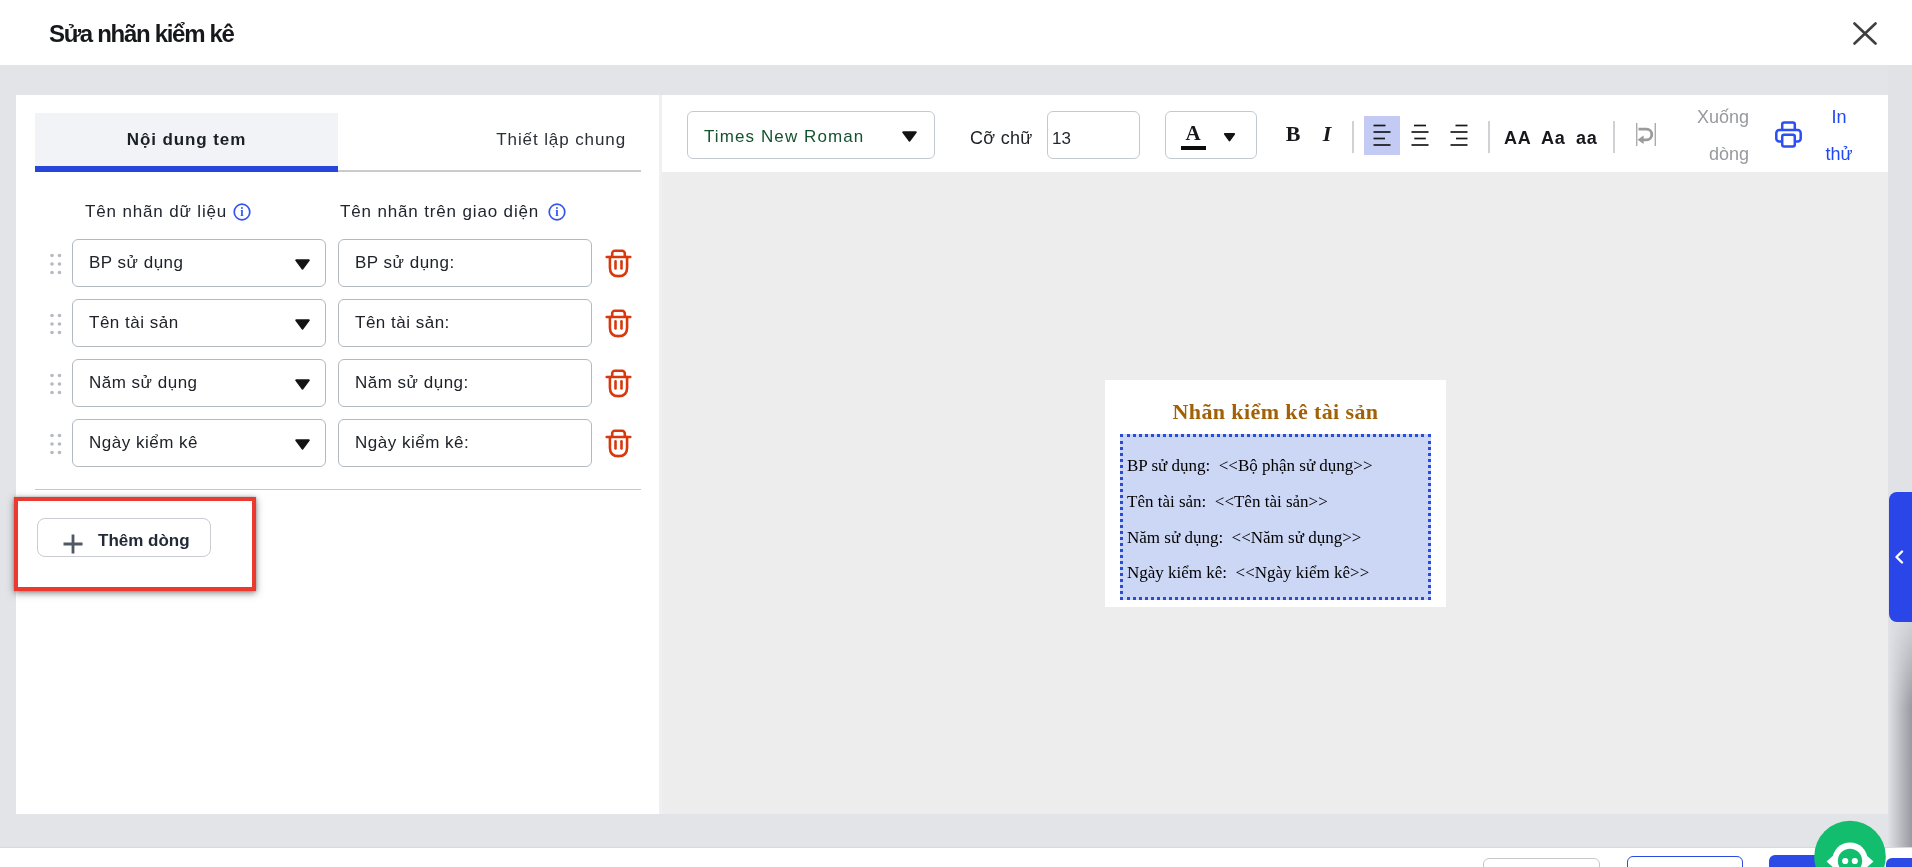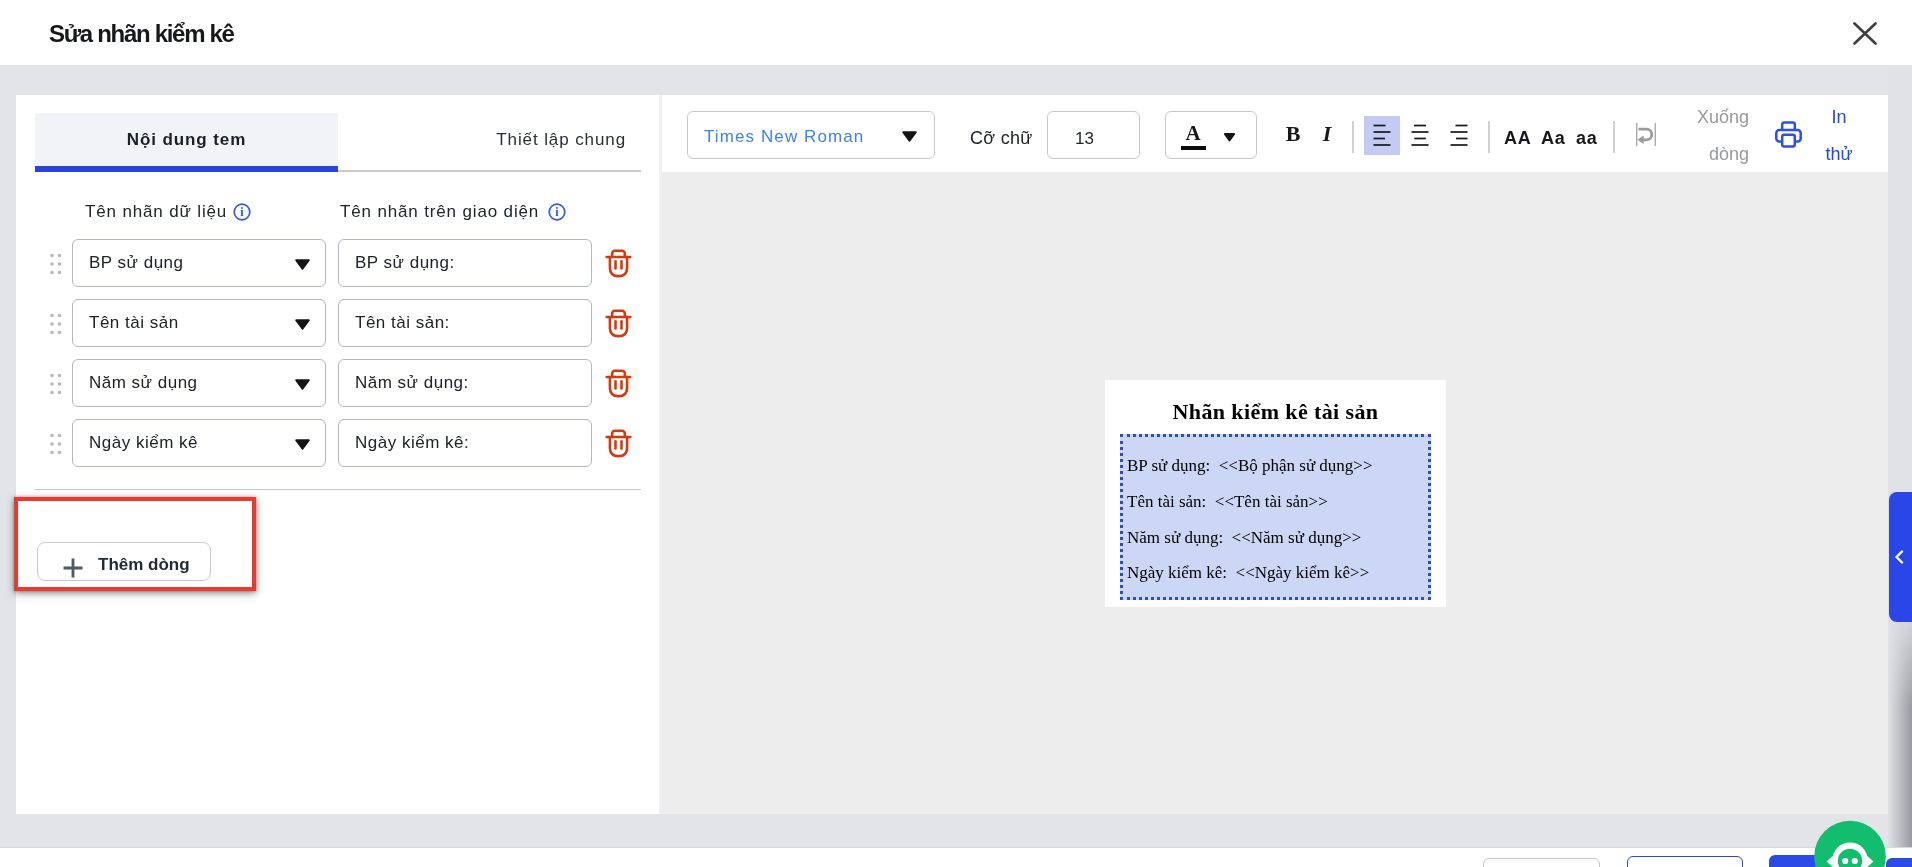--- a/index.html
+++ b/index.html
@@ -37,43 +37,43 @@
     border-radius:6px; background:#fff; font-size:17px; color:#20242a; line-height:46px; padding-left:16px; letter-spacing:0.5px; }
   .ddcaret { position:absolute; right:14px; top:19px; }
   .ti { position:absolute; left:322px; top:0; width:254px; height:48px; border:1.2px solid #b3b9c0;
     border-radius:6px; background:#fff; font-size:17px; color:#20242a; line-height:46px; padding-left:16px; letter-spacing:0.5px; }
   .trash { position:absolute; left:588px; top:9px; }
   .pdivider { position:absolute; left:19px; top:394px; width:606px; height:1.4px; background:#c5c7cb; }
   
   #redbox { position:absolute; left:-2px; top:402px; width:242px; height:94px;
     border:4px solid #ea3a30; box-shadow:0 2px 7px rgba(80,80,80,0.7), 0 0 2px rgba(120,120,120,0.5); }
   #addbtn { position:absolute; left:21px; top:423px; width:174px; height:39px; border:1.3px solid #c9ccd2;
-    border-radius:8px; background:#fff;margin-top:24px; }
+    border-radius:8px; background:#fff; }
   #addbtn span { position:absolute; left:60px; top:12px; font-size:17px; font-weight:bold; color:#232a38; }
   
   .tbox { position:absolute; border:1.2px solid #c4c9d0; border-radius:6px; background:#fff; }
-  #fontdd { left:25px; top:16px; width:248px; height:48px; font-size:17px; color:#3b82f6; line-height:50px; padding-left:16px; letter-spacing:1.1px; }
+  #fontdd { left:25px; top:16px; width:248px; height:48px; font-size:17px; color:#14532d; line-height:50px; padding-left:16px; letter-spacing:1.1px; }
   #cochu { position:absolute; left:308px; top:33px; font-size:18px; font-weight:normal; color:#21252b; letter-spacing:0.3px; }
-  #sizebox { left:385px; top:16px; width:93px; height:48px; font-size:17px; color:#23272e; line-height:53px; padding-left:27px; }
+  #sizebox { left:385px; top:16px; width:93px; height:48px; font-size:17px; color:#23272e; line-height:53px; padding-left:4px; }
   #colorbtn { left:503px; top:16px; width:92px; height:48px; }
   .tsep { position:absolute; top:26px; width:1.5px; height:32px; background:#d0d1d4; }
   #bBtn { position:absolute; left:618px; top:18px; width:26px; height:42px; font-family:"Liberation Serif",serif;
     font-weight:bold; font-size:22px; color:#17181b; text-align:center; line-height:42px; }
   #iBtn { position:absolute; left:655px; top:18px; width:20px; height:42px; font-family:"Liberation Serif",serif;
     font-weight:bold; font-style:italic; font-size:22px; color:#17181b; text-align:center; line-height:42px; }
   .alignbtn { position:absolute; top:21px; width:36px; height:39px; }
   .aa { position:absolute; top:33px; font-size:18px; font-weight:bold; color:#17181b; letter-spacing:0.8px; }
   #xdong { position:absolute; left:1017px; top:4px; width:70px; text-align:right;
     font-size:18px; color:#97999e; line-height:37px; }
   #inthu { position:absolute; left:1147px; top:4px; width:60px; text-align:center;
     font-size:18px; color:#1f47f2; line-height:37px; }
   
   #card { position:absolute; left:443px; top:208px; width:341px; height:227px; background:#fff; }
   #cardtitle { position:absolute; left:0; top:19px; width:341px; text-align:center;
-    font-family:"Liberation Serif",serif; font-weight:bold; font-size:22px; color:#000000; letter-spacing:0.4px; }
+    font-family:"Liberation Serif",serif; font-weight:bold; font-size:22px; color:#a16207; letter-spacing:0.4px; }
   #dashbox { position:absolute; left:15px; top:54px; width:311px; height:166px;
     background:#ccd6f5; border:3px dotted #2b4bd2; }
   .lbl { position:absolute; left:22px; font-family:"Liberation Serif",serif; font-size:17px; color:#000; white-space:pre; }
   
   #bluetab { position:absolute; left:1889px; top:492px; width:23px; height:130px;
     background:#2a46e9; border-radius:8px 0 0 8px; }
   
   .fbtn { position:absolute; border-radius:6px; background:#fff; }
 </style>
 </head>

